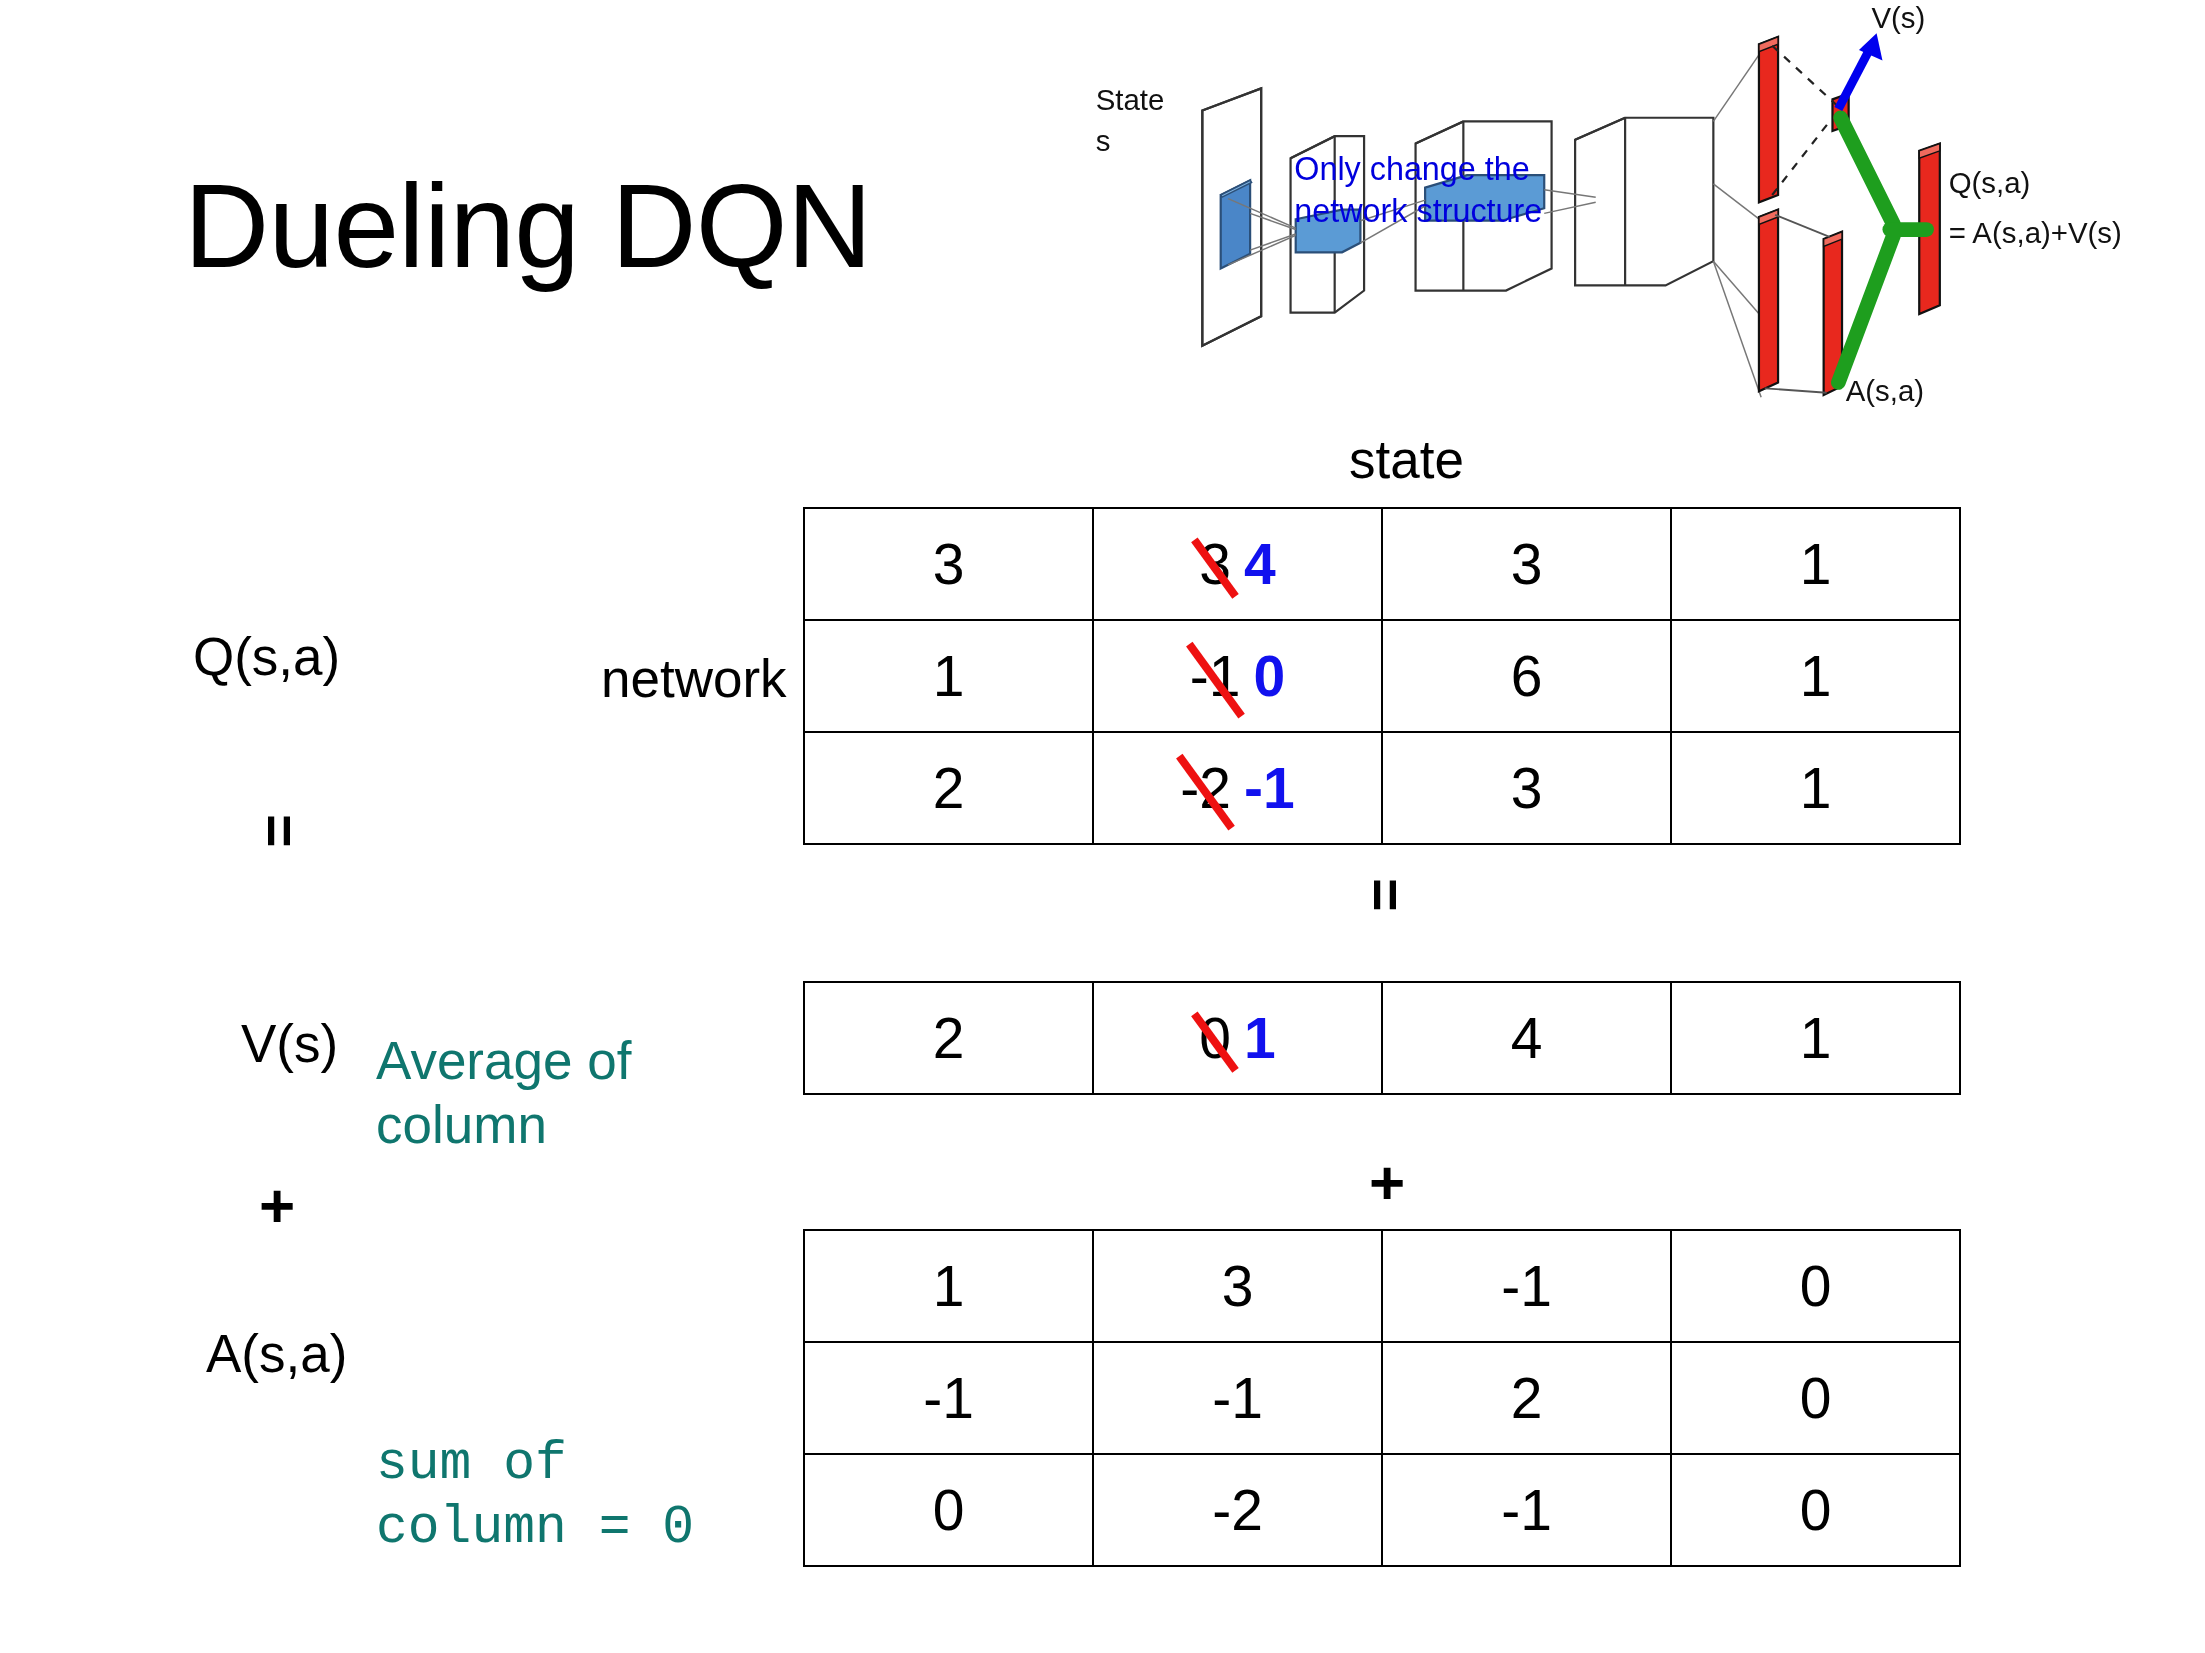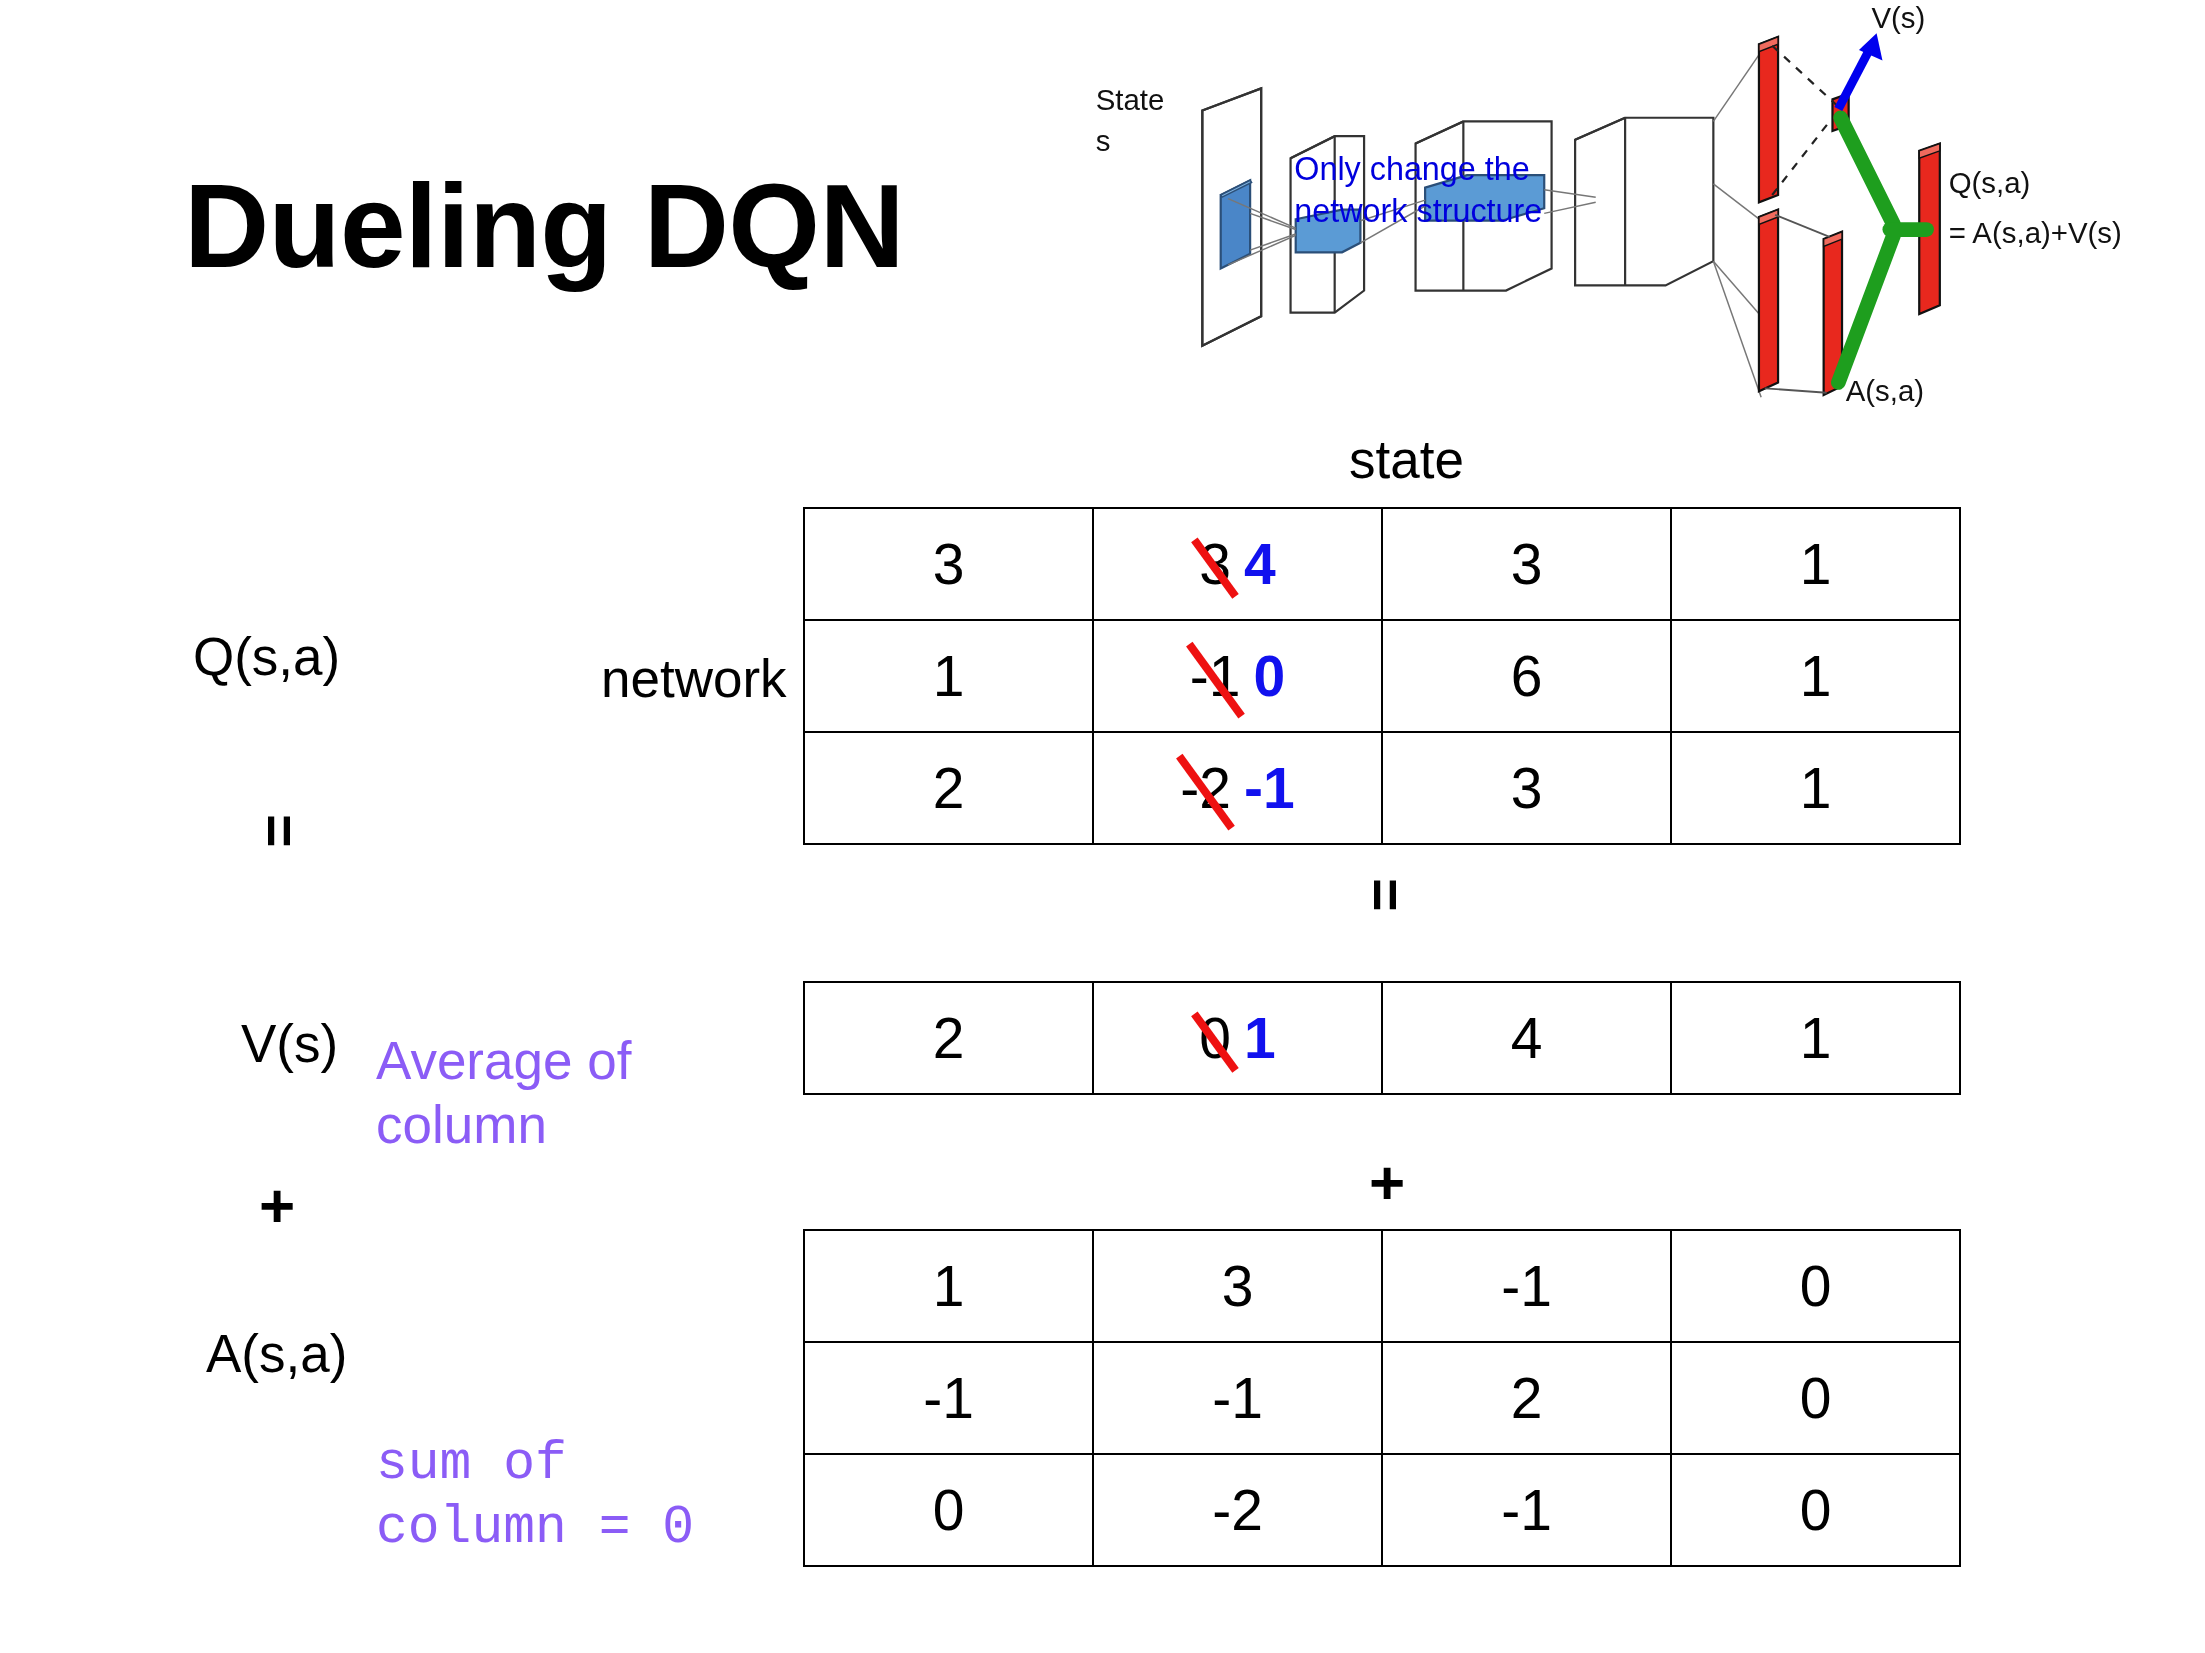--- a/index.html
+++ b/index.html
@@ -17,21 +17,21 @@
     overflow: hidden;
   }
 
   
   #title {
     position: absolute;
     left: 184px;
     top: 165px;
     font-size: 118px;
     line-height: 1.05;
-    font-weight: 700;
+    font-weight: 400;
     letter-spacing: -0.7px;
     color: #000000;
     white-space: nowrap;
   }
 
   
   #netdiag {
     position: absolute;
     left: 1081px;
     top: 0px;
@@ -54,21 +54,21 @@
   .abs {
     position: absolute;
     white-space: nowrap;
   }
   .lbl-black {
     font-size: 53px;
     color: #000000;
   }
   .lbl-blue {
     font-size: 53px;
-    color: #8b5cf6;
+    color: #0f766e;
     line-height: 1.2;
     white-space: normal;
   }
   .eq-rot {
     font-size: 57px;
     font-weight: 700;
     transform: rotate(90deg);
     transform-origin: center center;
     display: inline-block;
   }

